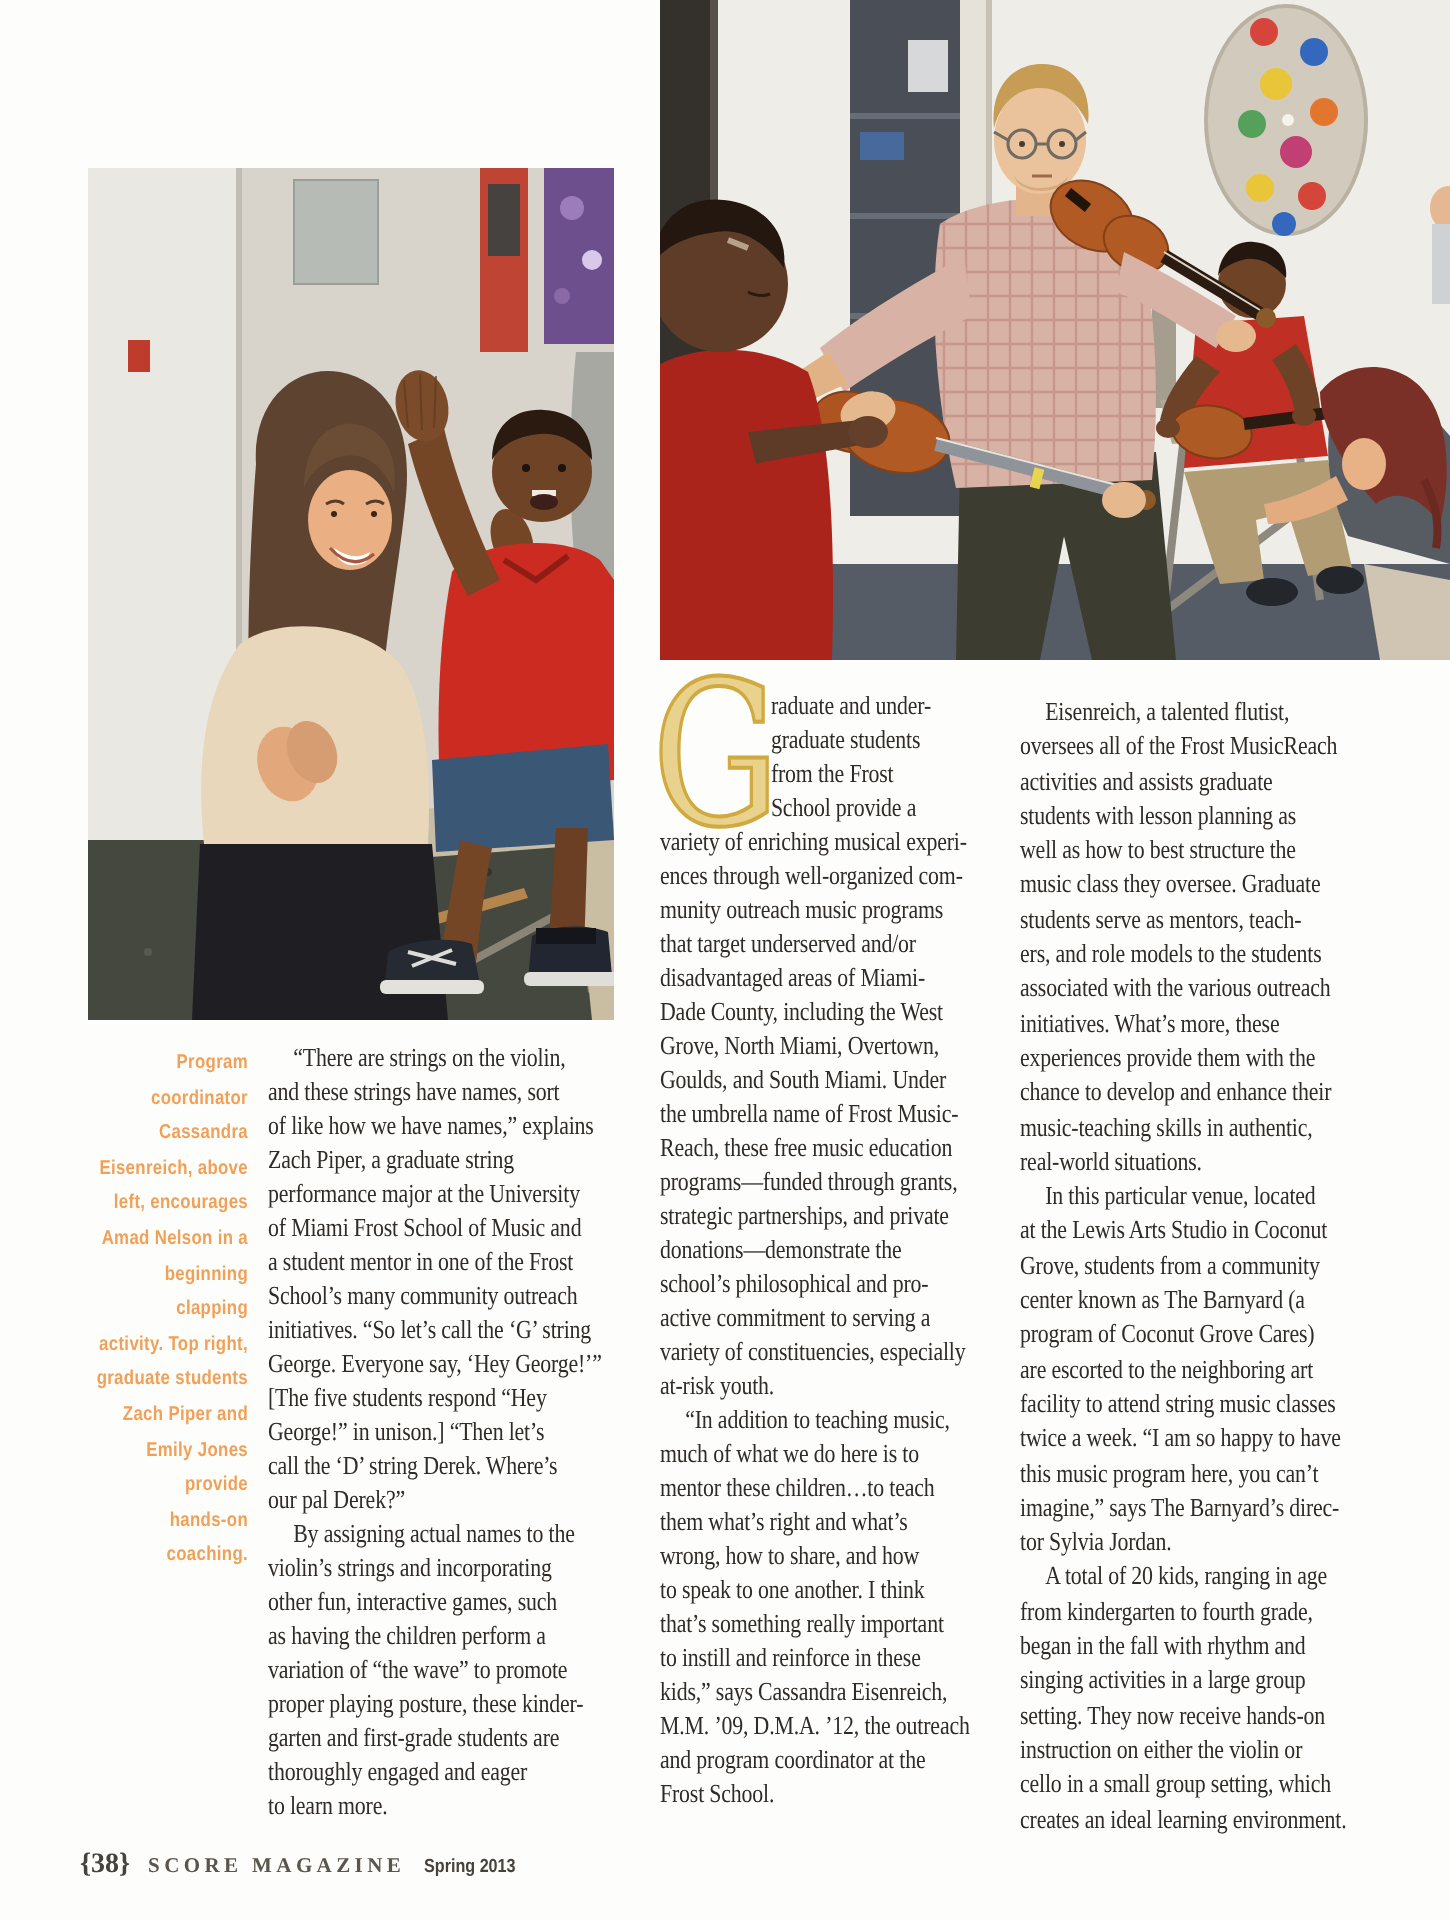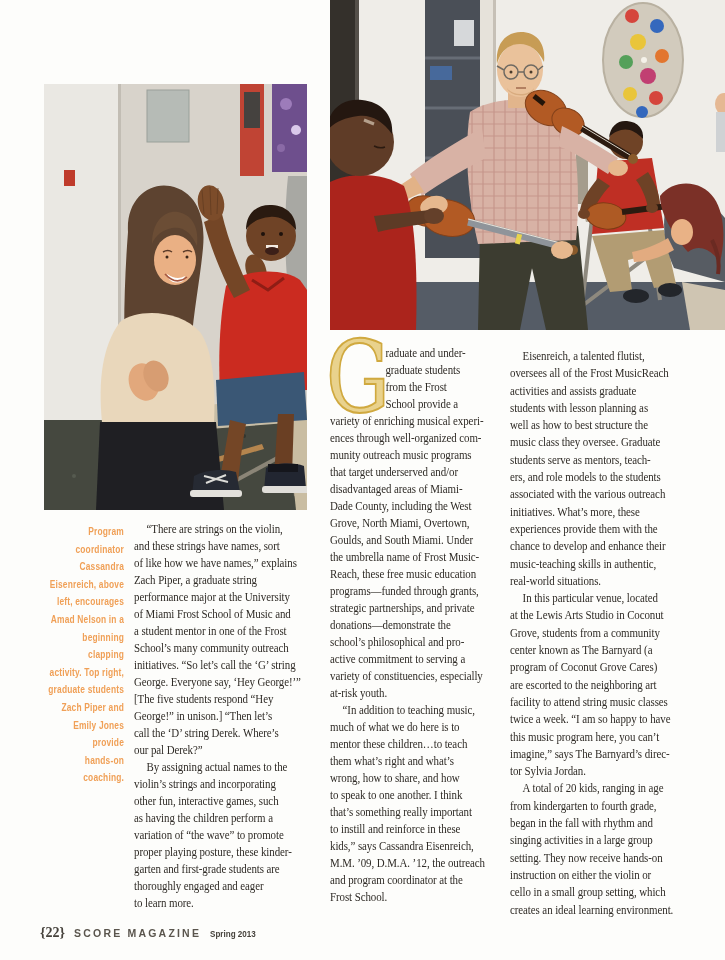--- a/index.html
+++ b/index.html
@@ -20,21 +20,21 @@
   #dropcap{position:absolute;left:326px;top:340px;font-family:"DejaVu Serif",serif;
            font-size:100px;line-height:76px;font-weight:400;color:#e9d28d;
            -webkit-text-stroke:2px #d0a93f;transform:scaleX(0.8);transform-origin:0 0;}
   #caption{position:absolute;left:30px;top:523px;width:94px;text-align:right;
            font-family:"Liberation Sans",sans-serif;font-weight:700;font-size:10px;
            line-height:17.6px;color:#f0a057;transform:scaleX(0.84);
            transform-origin:100% 0;letter-spacing:0.2px;}
   #footer{position:absolute;left:40px;top:925px;display:flex;align-items:baseline;
           gap:9px;color:#46423c;}
   #footer .pagenum{font-family:"Liberation Serif",serif;font-size:14px;font-weight:700;}
-  #footer .mag{font-family:Liberation Sans, sans-serif;font-size:10.5px;font-weight:700;
+  #footer .mag{font-family:Liberation Serif, serif;font-size:10.5px;font-weight:700;
                letter-spacing:2.2px;color:#5a554d;}
   #footer .issue{font-family:"Liberation Sans",sans-serif;font-size:9.5px;font-weight:700;
                  transform:scaleX(0.85);transform-origin:0 100%;color:#46423c;}
 </style>
 </head>
 <body>
 
 <div id="page">
 
   <div class="photo" id="photo-left">
@@ -357,18 +357,18 @@
         <div class="ln">began in the fall with rhythm and</div>
         <div class="ln">singing activities in a large group</div>
         <div class="ln">setting. They now receive hands-on</div>
         <div class="ln">instruction on either the violin or</div>
         <div class="ln">cello in a small group setting, which</div>
         <div class="ln">creates an ideal learning environment.</div>
       </div>
     </div>
 
   <div id="footer">
-    <span class="pagenum">{22}</span>
+    <span class="pagenum">{38}</span>
     <span class="mag">SCORE MAGAZINE</span>
     <span class="issue">Spring 2013</span>
   </div>
 
 </div>
 
 </body></html>

